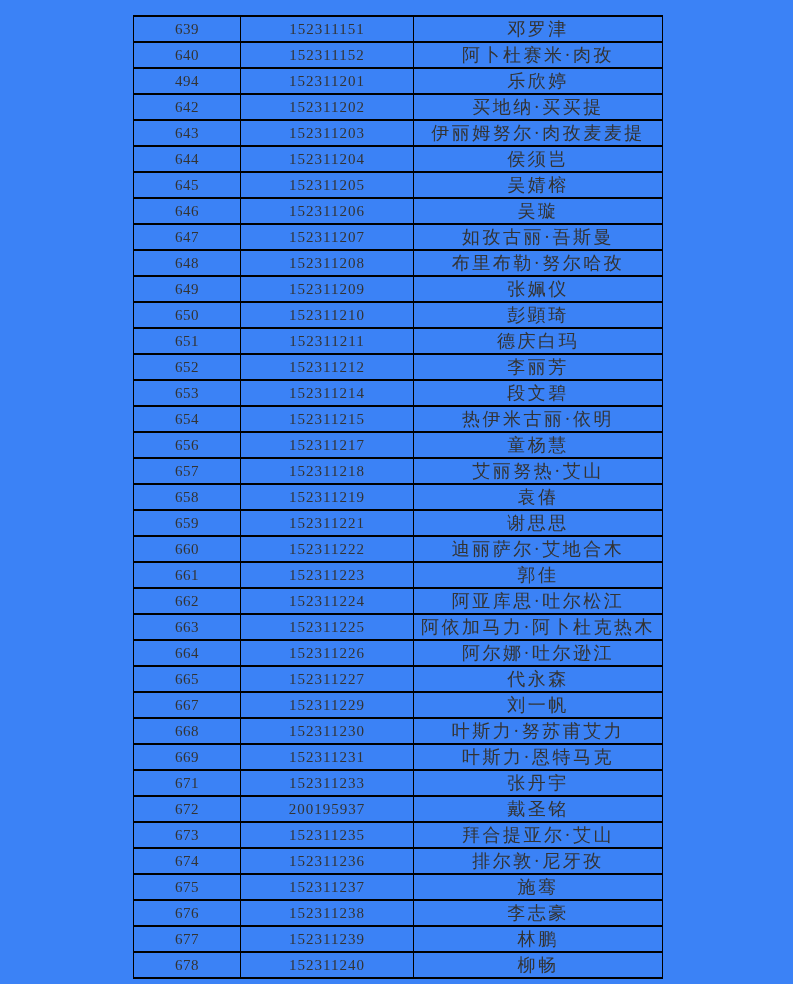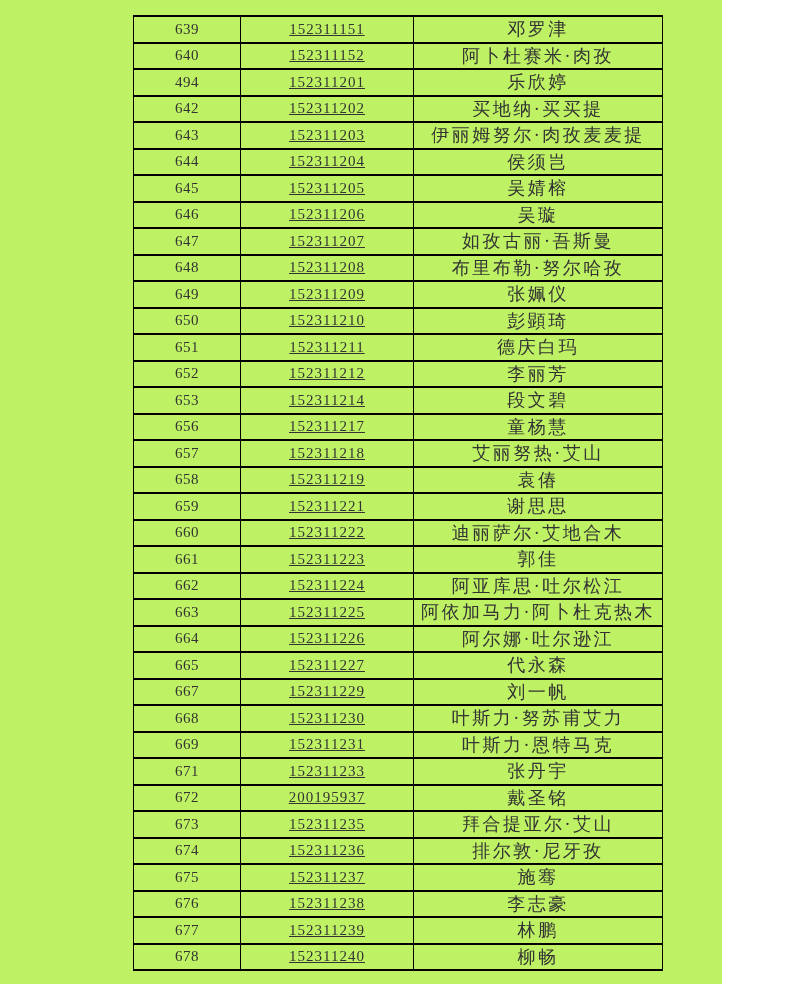--- a/index.html
+++ b/index.html
@@ -1,21 +1,21 @@
 <!DOCTYPE html>
 <html><head>
 <meta charset="utf-8">
 <style>
   * { margin: 0; padding: 0; box-sizing: border-box; }
   html, body { background: #ffffff; }
   .page {
     position: relative;
-    width: 722px;
+    width: 793px;
     height: 984px;
-    background: #bef264;
+    background: #3b82f6;
     font-family: "Liberation Serif", "DejaVu Serif", serif;
     color: #333333;
     overflow: hidden;
   }
   table.roster {
     position: absolute;
     left: 133px;
     top: 15px;
     width: 529px;
     height: 956px;
@@ -34,21 +34,20 @@
     white-space: nowrap;
     overflow: hidden;
   }
   td.col-no {
     font-size: 15px;
     letter-spacing: 0.5px;
   }
   td.col-id {
     font-size: 15px;
     letter-spacing: 1px;
-    text-decoration: underline;
   }
   td.col-name {
     font-size: 18px;
     letter-spacing: 2.5px;
   }
 </style>
 </head>
 <body>
 
 <div class="page">
@@ -128,20 +127,25 @@
     <td class="col-no">652</td>
     <td class="col-id">152311212</td>
     <td class="col-name">李丽芳</td>
   </tr>
         <tr>
     <td class="col-no">653</td>
     <td class="col-id">152311214</td>
     <td class="col-name">段文碧</td>
   </tr>
         <tr>
+    <td class="col-no">654</td>
+    <td class="col-id">152311215</td>
+    <td class="col-name">热伊米古丽·依明</td>
+  </tr>
+        <tr>
     <td class="col-no">656</td>
     <td class="col-id">152311217</td>
     <td class="col-name">童杨慧</td>
   </tr>
         <tr>
     <td class="col-no">657</td>
     <td class="col-id">152311218</td>
     <td class="col-name">艾丽努热·艾山</td>
   </tr>
         <tr>

